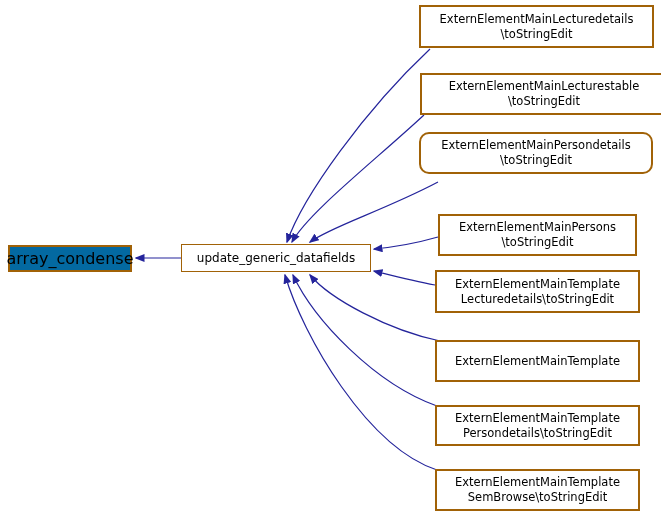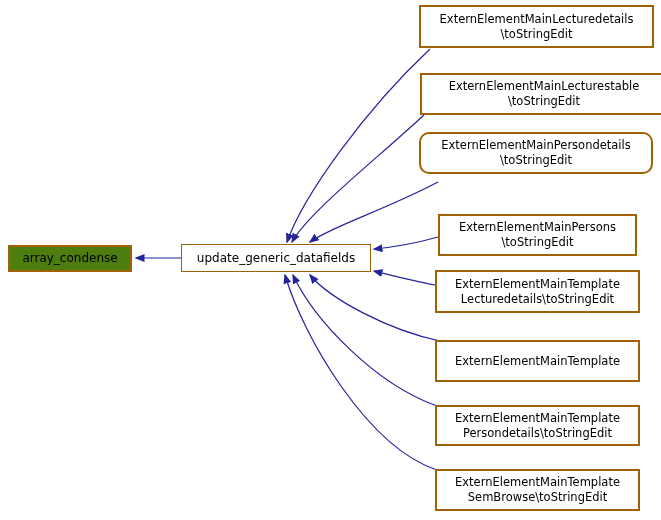--- a/index.html
+++ b/index.html
@@ -31,22 +31,22 @@
     flex-direction: column;
     align-items: center;
     justify-content: center;
     text-align: center;
     font-size: 11.5px;
     line-height: 15px;
     cursor: pointer;
     white-space: nowrap;
   }
   .node.root {
-    background: #4d7c0f;
-    font-size: 12px;
+    background: #0369a1;
+    font-size: 16px;
   }
   .node.mid {
     border-width: 1px;
     font-size: 12px;
   }
 </style>
 </head>
 <body>
 
 <div class="canvas">

